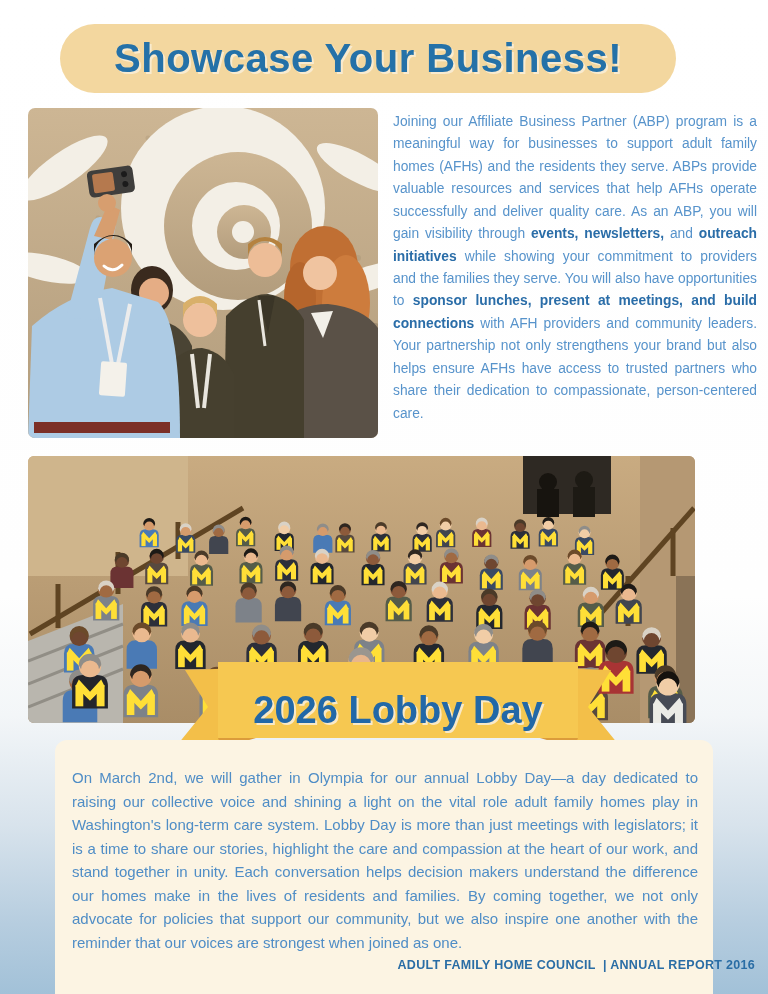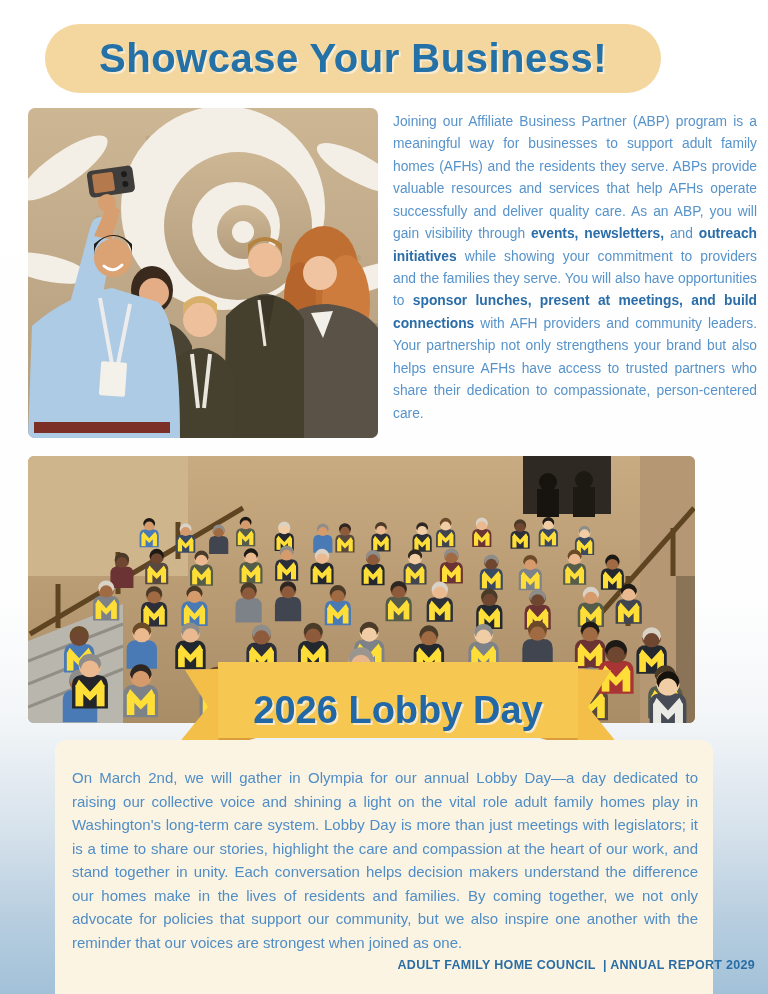--- a/index.html
+++ b/index.html
@@ -3,21 +3,21 @@
 <meta charset="utf-8">
 <style>
   html,body{margin:0;padding:0;}
   body{
     width:768px;height:994px;overflow:hidden;position:relative;
     font-family:"Liberation Sans",sans-serif;
     background:linear-gradient(180deg,#ffffff 0%,#fefefe 60%,#f3f6f8 72%,#d8e3ec 83%,#b6cddf 93%,#a2c1d8 100%);
   }
   #page{position:absolute;inset:0;}
   .banner{
-    position:absolute;left:45px;top:24px;width:616px;height:69px;
+    position:absolute;left:60px;top:24px;width:616px;height:69px;
     background:#f3d79f;border-radius:35px;
     display:flex;align-items:center;justify-content:center;
   }
   .banner-title{
     font-size:40px;font-weight:bold;color:#2471a8;letter-spacing:.5px;
     text-shadow:2px 2px 0 rgba(255,255,255,.5);
   }
   .photo{position:absolute;display:block;}
   .abp-text{
     position:absolute;left:393px;top:97px;width:364px;height:341px;overflow:hidden;
@@ -669,15 +669,15 @@
     <polygon points="370,80 408,80 404,90" fill="#db9c3b"></polygon>
     <rect x="48" y="4" width="360" height="76" fill="#f6c851"></rect>
     <text class="ribbon-title" x="230" y="57" text-anchor="middle" dominant-baseline="middle" fill="#f9e9c6">2026 Lobby Day</text>
     <text class="ribbon-title" x="228" y="55" text-anchor="middle" dominant-baseline="middle" fill="#2268a7">2026 Lobby Day</text>
   </svg>
 
   <div class="card">
     <p class="card-text">On March 2nd, we will gather in Olympia for our annual Lobby Day—a day dedicated to raising our collective voice and shining a light on the vital role adult family homes play in Washington's long-term care system. Lobby Day is more than just meetings with legislators; it is a time to share our stories, highlight the care and compassion at the heart of our work, and stand together in unity. Each conversation helps decision makers understand the difference our homes make in the lives of residents and families. By coming together, we not only advocate for policies that support our community, but we also inspire one another with the reminder that our voices are strongest when joined as one.</p>
   </div>
 
-  <div class="footer">ADULT FAMILY HOME COUNCIL  | ANNUAL REPORT 2029</div>
+  <div class="footer">ADULT FAMILY HOME COUNCIL  | ANNUAL REPORT 2016</div>
 
 </div>
 
 </body></html>

